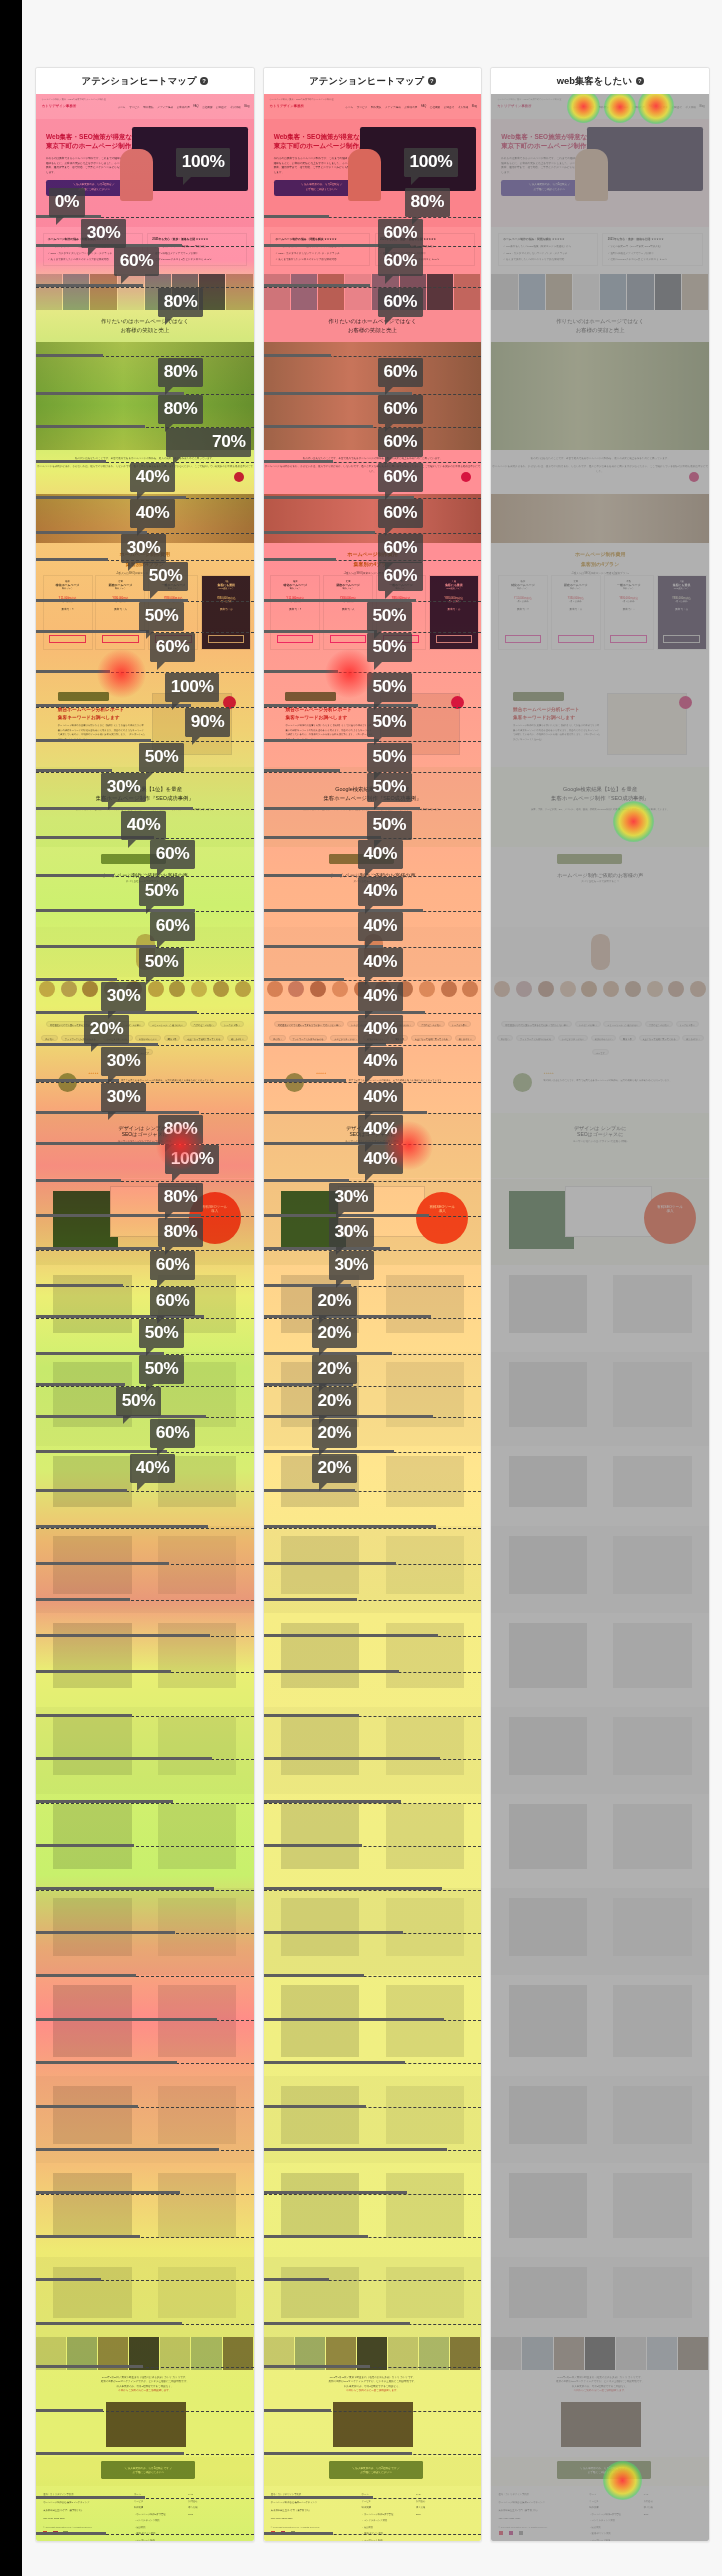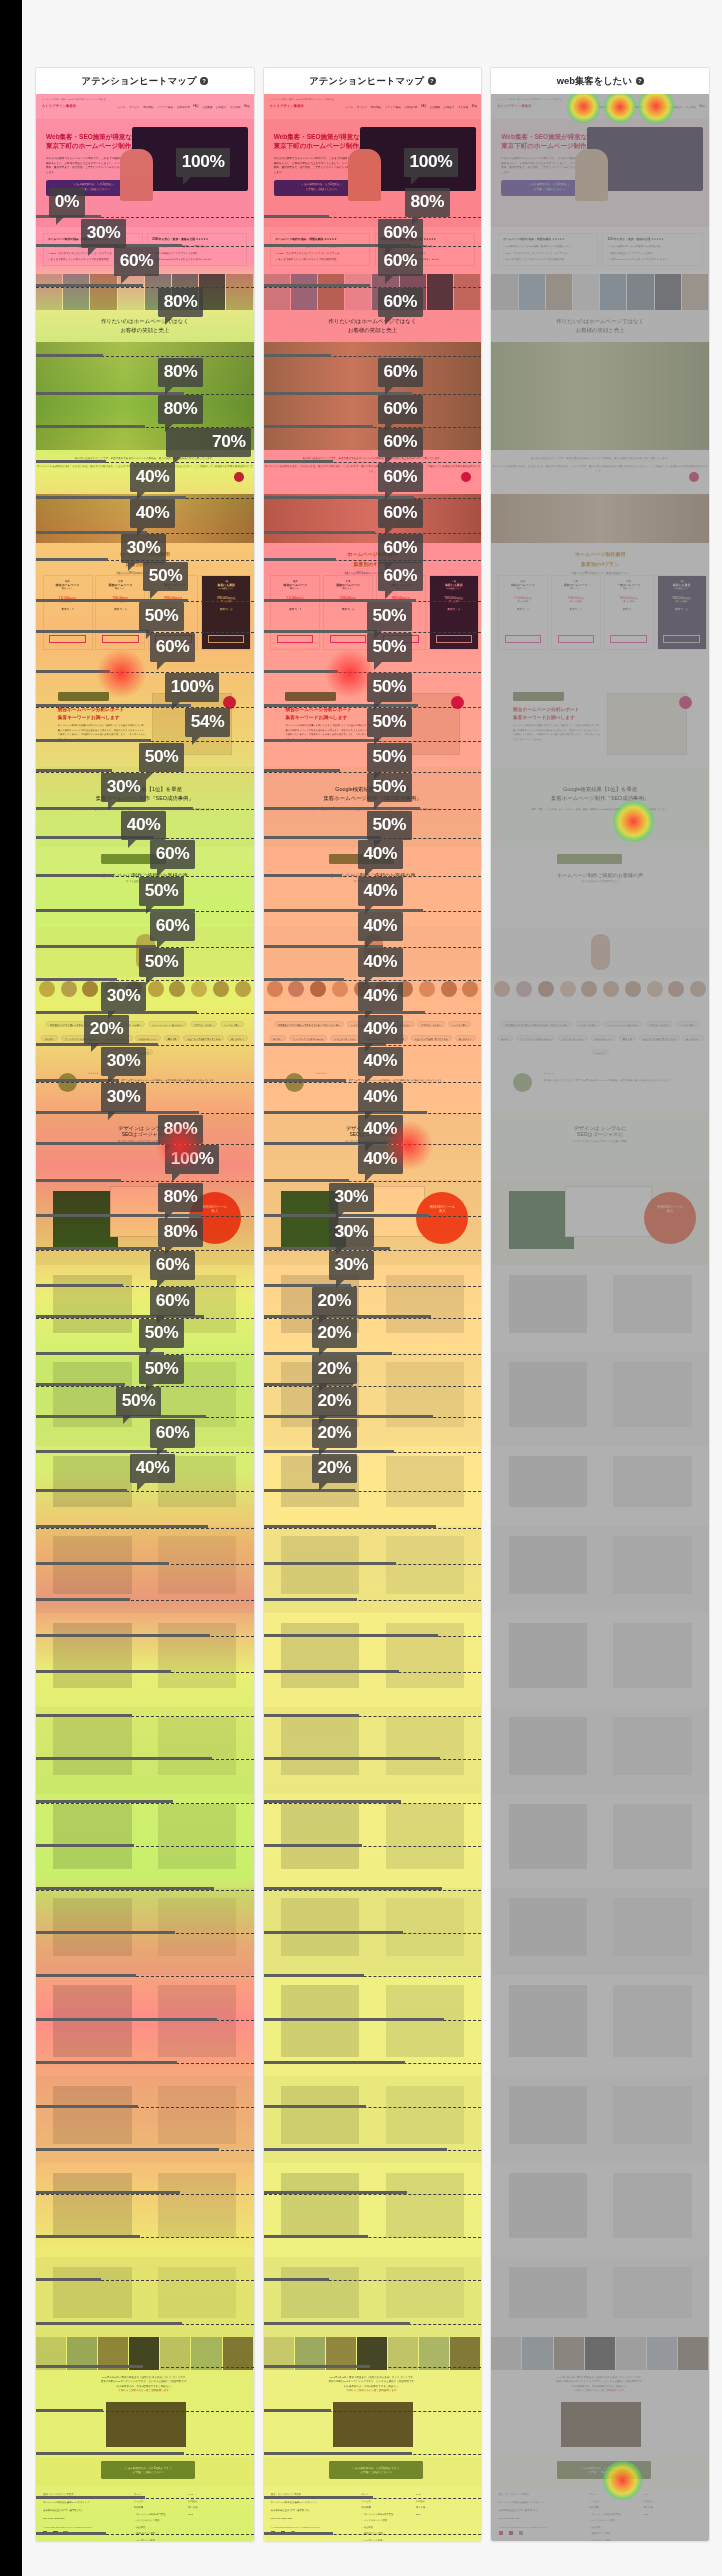--- a/index.html
+++ b/index.html
@@ -558,21 +558,21 @@
             <div class="tip" style="left: 122px; top: 264px;">80%</div>
             <div class="tip" style="left: 122px; top: 301px;">80%</div>
             <div class="tip" style="left: 130px; top: 334px; padding-left: 46px;">70%</div>
             <div class="tip" style="left: 94px; top: 369px;">40%</div>
             <div class="tip" style="left: 94px; top: 405px;">40%</div>
             <div class="tip" style="left: 85px; top: 440px;">30%</div>
             <div class="tip" style="left: 107px; top: 468px;">50%</div>
             <div class="tip" style="left: 103px; top: 508px;">50%</div>
             <div class="tip" style="left: 114px; top: 539px;">60%</div>
             <div class="tip" style="left: 129px; top: 579px;">100%</div>
-            <div class="tip" style="left: 149px; top: 614px;">54%</div>
+            <div class="tip" style="left: 149px; top: 614px;">90%</div>
             <div class="tip" style="left: 103px; top: 649px;">50%</div>
             <div class="tip" style="left: 65px; top: 679px;">30%</div>
             <div class="tip" style="left: 85px; top: 717px;">40%</div>
             <div class="tip" style="left: 114px; top: 746px;">60%</div>
             <div class="tip" style="left: 103px; top: 783px;">50%</div>
             <div class="tip" style="left: 114px; top: 818px;">60%</div>
             <div class="tip" style="left: 103px; top: 854px;">50%</div>
             <div class="tip" style="left: 65px; top: 888px;">30%</div>
             <div class="tip" style="left: 48px; top: 921px;">20%</div>
             <div class="tip" style="left: 65px; top: 953px;">30%</div>

